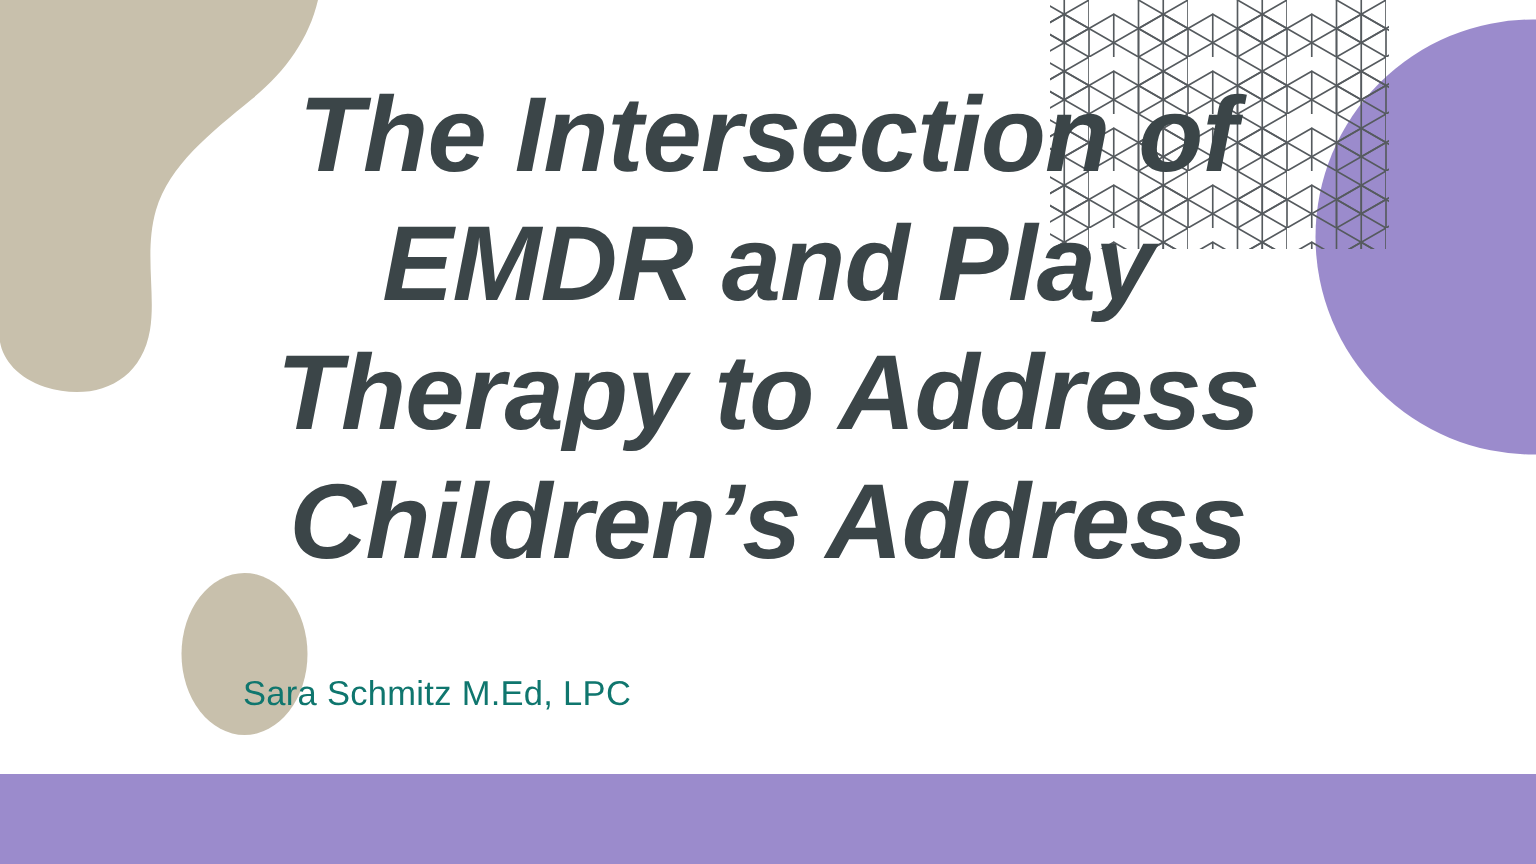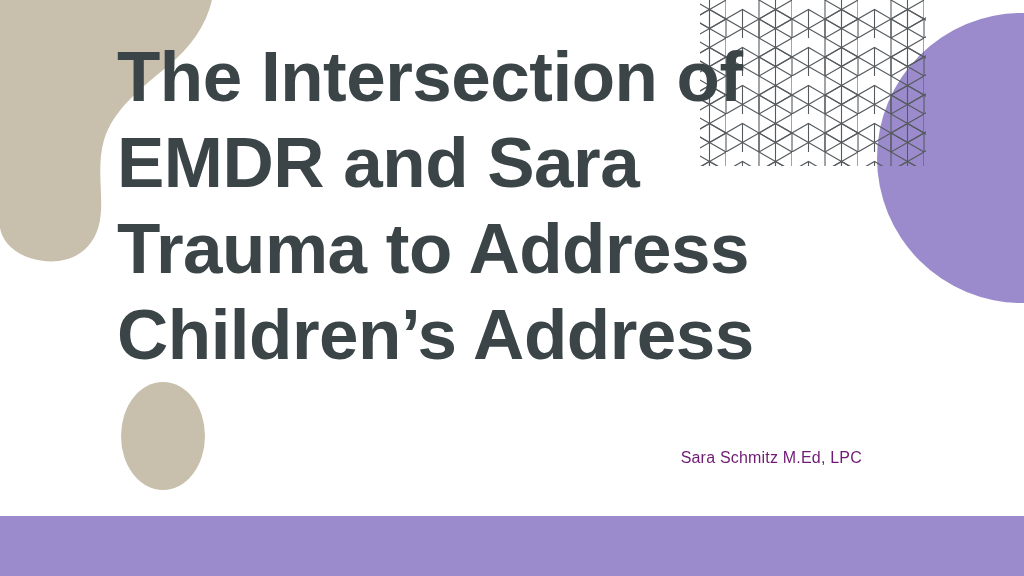--- a/index.html
+++ b/index.html
@@ -35,45 +35,47 @@
   .content {
     position: absolute;
     inset: 0;
     display: block;
   }
 
   .title-block {
     position: absolute;
     left: 50%;
     transform: translateX(-50%);
-    top: 34px;
+    top: 48px;
     width: 790px;
+    text-align: center;
+    font-style: italic;
   }
   .title-line {
     display: block;
     font-family: "Liberation Sans Narrow", "Liberation Sans", "DejaVu Sans", sans-serif;
     font-size: 71px;
     line-height: 86px;
     font-weight: 700;
     letter-spacing: -0.5px;
     color: #3b4548;
     white-space: nowrap;
   }
 
   .subtitle {
     position: absolute;
     left: 50%;
     transform: translateX(-50%);
     top: 449px;
     width: 700px;
-    text-align: right;
-    font-size: 16px;
+    text-align: left;
+    font-size: 23px;
     font-weight: 400;
     letter-spacing: 0.2px;
-    color: #701a75;
+    color: #0f766e;
     white-space: nowrap;
   }
 
   .footer-bar {
     position: absolute;
     left: 0;
     top: 516px;
     width: 1024px;
     height: 60px;
   }
@@ -127,22 +129,22 @@
       <g clip-path="url(#patternClip)">
         <rect x="700" y="-8" width="226" height="174" fill="url(#hexLattice)"></rect>
       </g>
     </svg>
   </div>
 
   <div class="content">
 
     <div class="title-block">
       <span class="title-line">The Intersection of</span>
-      <span class="title-line">EMDR and Sara</span>
-      <span class="title-line">Trauma to Address</span>
+      <span class="title-line">EMDR and Play</span>
+      <span class="title-line">Therapy to Address</span>
       <span class="title-line">Children’s Address</span>
     </div>
 
     <div class="subtitle">Sara Schmitz M.Ed, LPC</div>
 
   </div>
 
   <div class="footer-bar" style="background:#9b8bcc"></div>
 
 </div>

